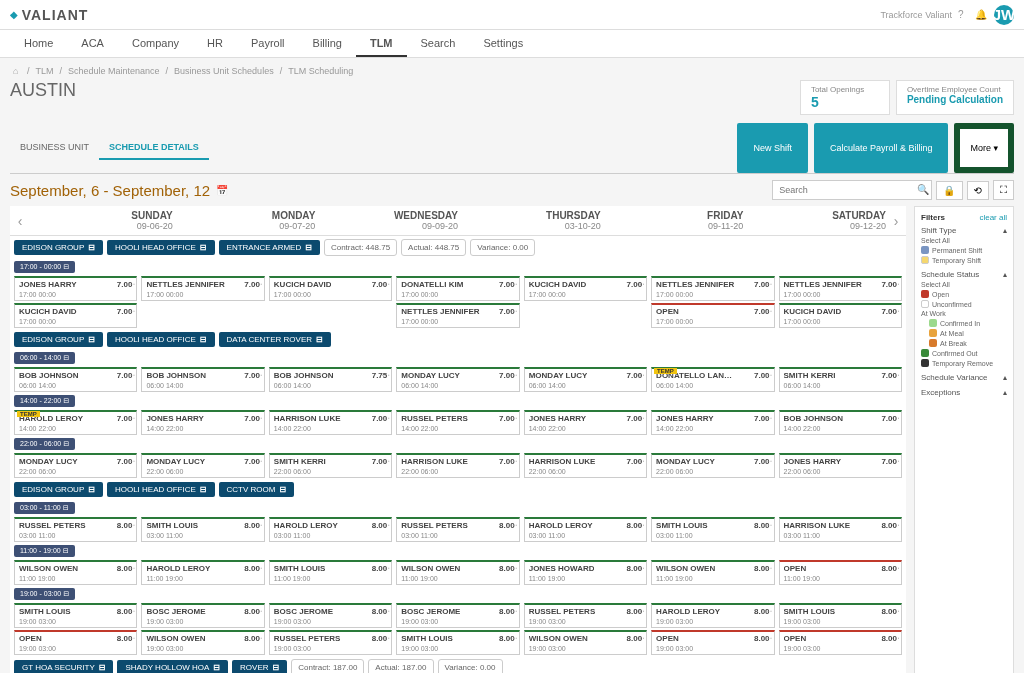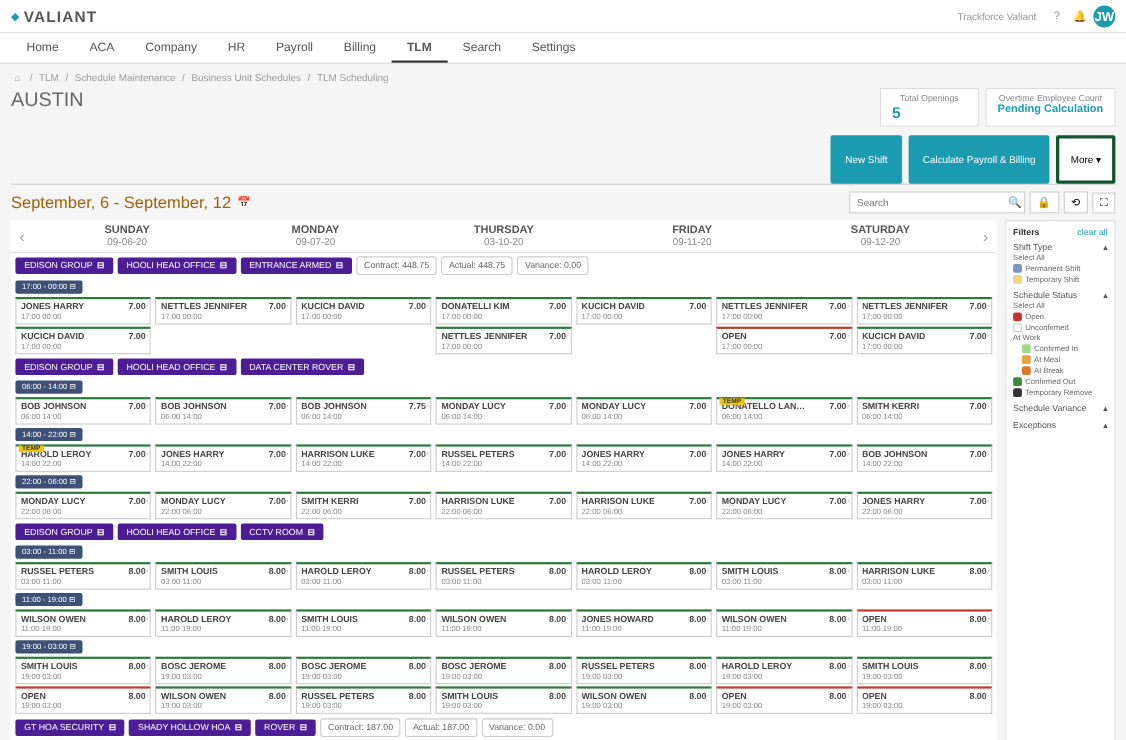--- a/index.html
+++ b/index.html
@@ -2,62 +2,62 @@
 <html><head>
 <meta charset="utf-8">
 <style>
 * { margin: 0; padding: 0; box-sizing: border-box; font-family: Arial, sans-serif; }
 body { background: #f5f5f5; font-size: 10px; color: #333; }
 
 .header-top { background: #fff; display: flex; align-items: center; padding: 0 10px; height: 30px; border-bottom: 1px solid #ddd; }
 .logo { font-weight: bold; font-size: 14px; color: #555; letter-spacing: 1px; }
 .logo-icon { color: #1a9bb0; margin-right: 4px; }
 .spacer { flex: 1; }
-.user-badge { background: #1a9bb0; color: #fff; border-radius: 50%; width: 20px; height: 20px; display: flex; align-items: center; justify-content: center; font-size: 12px; font-weight: bold; }
-.top-text { font-size: 9px; color: #999; margin-right: 10px; }
+.user-badge { background: #1a9bb0; color: #fff; border-radius: 50%; width: 20px; height: 20px; display: flex; align-items: center; justify-content: center; font-size: 15px; font-weight: bold; }
+.top-text { font-size: 9px; color: #999; }
 
 .nav-bar { background: #fff; display: flex; padding: 0 10px; border-bottom: 1px solid #ddd; height: 28px; }
 .nav-item { padding: 7px 14px; font-size: 11px; color: #555; cursor: pointer; }
 .nav-item.active { font-weight: bold; border-bottom: 2px solid #333; }
 
 .main-area { padding: 8px 10px; }
 .breadcrumb { font-size: 9px; color: #999; margin-bottom: 4px; }
 .breadcrumb span { margin: 0 3px; }
 .page-title-row { display: flex; align-items: flex-start; margin-bottom: 8px; }
 .page-title { font-size: 18px; color: #666; font-weight: normal; }
 .summary-boxes { display: flex; gap: 6px; margin-left: auto; }
 .summary-box { background: #fff; border: 1px solid #ddd; padding: 4px 10px; min-width: 90px; }
-.summary-label { font-size: 8px; color: #888; text-align: center; }
+.summary-label { font-size: 8px; color: #888; }
 .summary-value { font-size: 14px; color: #1a9bb0; font-weight: bold; }
 .summary-value.pending { font-size: 10px; }
 
 .tabs-row { display: flex; align-items: center; border-bottom: 1px solid #ccc; margin-bottom: 6px; }
 .sub-tab { padding: 6px 10px; font-size: 9px; color: #666; cursor: pointer; }
 .sub-tab.active { color: #1a9bb0; border-bottom: 2px solid #1a9bb0; font-weight: bold; }
 .action-buttons { margin-left: auto; display: flex; gap: 6px; align-items: center; }
-.btn { padding: 14px 10px; font-size: 9px; border: 3px solid #14532d; background: #fff; cursor: pointer; border-radius: 2px; }
+.btn { padding: 14px 10px; font-size: 9px; border: 6px solid #14532d; background: #fff; cursor: pointer; border-radius: 2px; }
 .btn-primary { background: #1a9bb0; color: #fff; border-color: #1a9bb0; }
 
 .date-row { display: flex; align-items: center; margin-bottom: 6px; }
 .date-range { font-size: 15px; color: #a16207; }
 .cal-icon { margin-left: 6px; color: #666; }
 .search-box { margin-left: auto; }
 .search-input { border: 1px solid #ccc; padding: 4px 6px; font-size: 9px; width: 160px; }
 .icon-btn { border: 1px solid #ccc; background: #fff; padding: 3px 6px; margin-left: 4px; cursor: pointer; font-size: 10px; }
 
 .content-wrap { display: flex; gap: 8px; }
 .schedule-area { flex: 1; background: #fff; position: relative; }
 .day-headers { display: flex; border-bottom: 1px solid #ddd; }
 .arrow-cell { width: 20px; display: flex; align-items: center; justify-content: center; color: #999; cursor: pointer; font-size: 14px; }
-.day-header { flex: 1; text-align: center; padding: 4px 0; }
+.day-header { flex: 1; text-align: right; padding: 4px 0; }
 .day-name { font-size: 10px; font-weight: bold; color: #555; }
 .day-date { font-size: 9px; color: #888; }
 
 .tag-row { display: flex; align-items: center; gap: 4px; padding: 3px 4px; flex-wrap: wrap; }
-.tag { background: #4c1d95; color: #fff; padding: 3px 8px; font-size: 8px; border-radius: 2px; display: inline-flex; align-items: center; gap: 4px; cursor: pointer; }
+.tag { background: #0c4a6e; color: #fff; padding: 3px 8px; font-size: 8px; border-radius: 2px; display: inline-flex; align-items: center; gap: 4px; cursor: pointer; }
 .tag-i { font-style: normal; font-weight: bold; }
 .stat-pill { border: 1px solid #ccc; padding: 3px 6px; font-size: 8px; border-radius: 3px; color: #666; }
 .time-pill { background: #3e5075; color: #fff; padding: 2px 6px; font-size: 7px; border-radius: 2px; margin: 2px 4px; display: inline-block; }
 
 .shift-row { display: flex; padding: 1px 4px; gap: 4px; }
 .shift-cell { flex: 1; min-width: 0; }
 .shift-card { border: 1px solid #ccc; border-top: 2px solid #2a7a3a; background: #fff; padding: 2px 4px; font-size: 8px; position: relative; cursor: pointer; }
 .shift-card.open-card { border-top-color: #c0392b; }
 .shift-card.temp-card::before { content: 'TEMP'; position: absolute; top: -1px; left: 2px; background: #f1c40f; color: #333; font-size: 6px; padding: 0 3px; font-weight: bold; }
 .shift-name { font-weight: bold; color: #444; display: inline-block; white-space: nowrap; overflow: hidden; text-overflow: ellipsis; max-width: 70%; }
@@ -121,20 +121,24 @@
     <div class="summary-value ">5</div>
         </div>
         <div class="summary-box">
           <div class="summary-label">Overtime Employee Count</div>
     <div class="summary-value pending">Pending Calculation</div>
         </div>
       </div>
   </div>
 
   <div class="tabs-row">
+    <div id="sub-tabs" style="display:flex;">
+        <div class="sub-tab">BUSINESS UNIT</div>
+        <div class="sub-tab active">SCHEDULE DETAILS</div>
+      </div>
     <div class="action-buttons">
       <button class="btn btn-primary">New Shift</button>
       <button class="btn btn-primary">Calculate Payroll &amp; Billing</button>
       <button class="btn"><span>More</span> ▾</button>
     </div>
   </div>
 
   <div class="date-row">
     <span class="date-range">September, 6 - September, 12</span>
     <span class="cal-icon">📅</span>
@@ -154,20 +158,24 @@
         <div id="day-headers-inner" style="display:flex;flex:1;">
             <div class="day-header">
               <div class="day-name">SUNDAY</div>
               <div class="day-date">09-06-20</div>
             </div>
             <div class="day-header">
               <div class="day-name">MONDAY</div>
               <div class="day-date">09-07-20</div>
             </div>
             <div class="day-header">
+              <div class="day-name">WEDNESDAY</div>
+              <div class="day-date">09-09-20</div>
+            </div>
+            <div class="day-header">
               <div class="day-name">THURSDAY</div>
               <div class="day-date">03-10-20</div>
             </div>
             <div class="day-header">
               <div class="day-name">FRIDAY</div>
               <div class="day-date">09-11-20</div>
             </div>
             <div class="day-header">
               <div class="day-name">SATURDAY</div>
               <div class="day-date">09-12-20</div>

